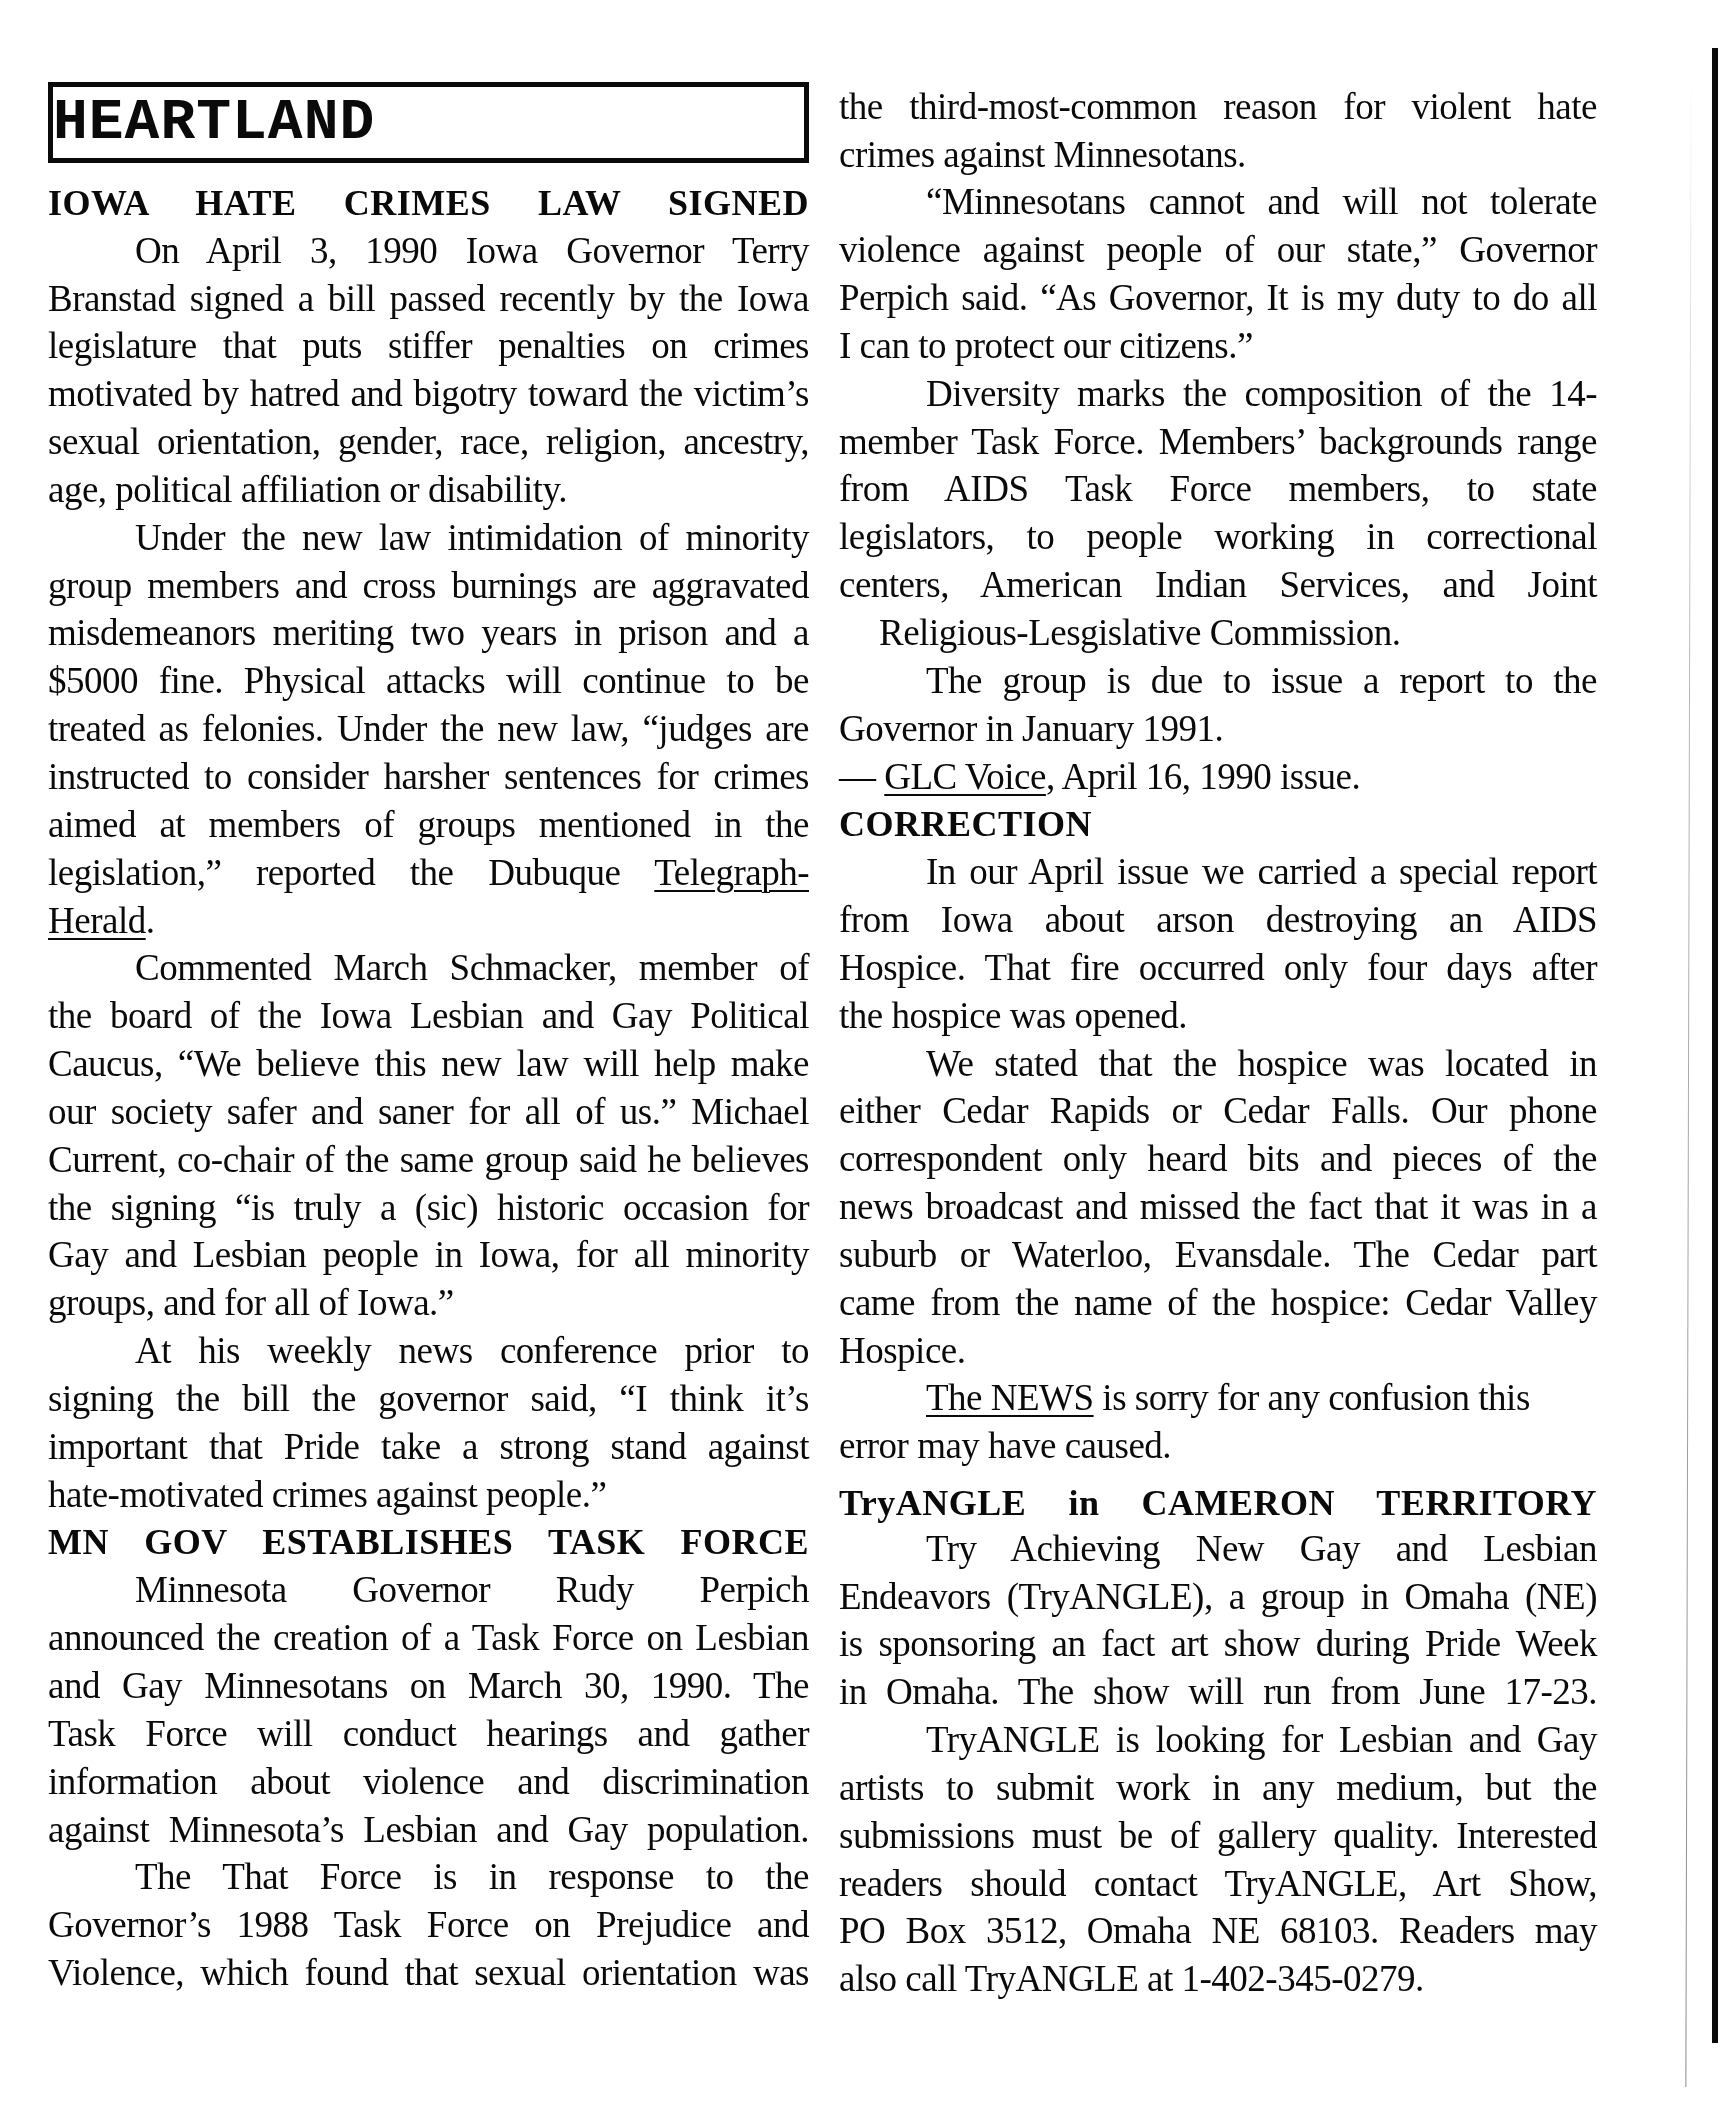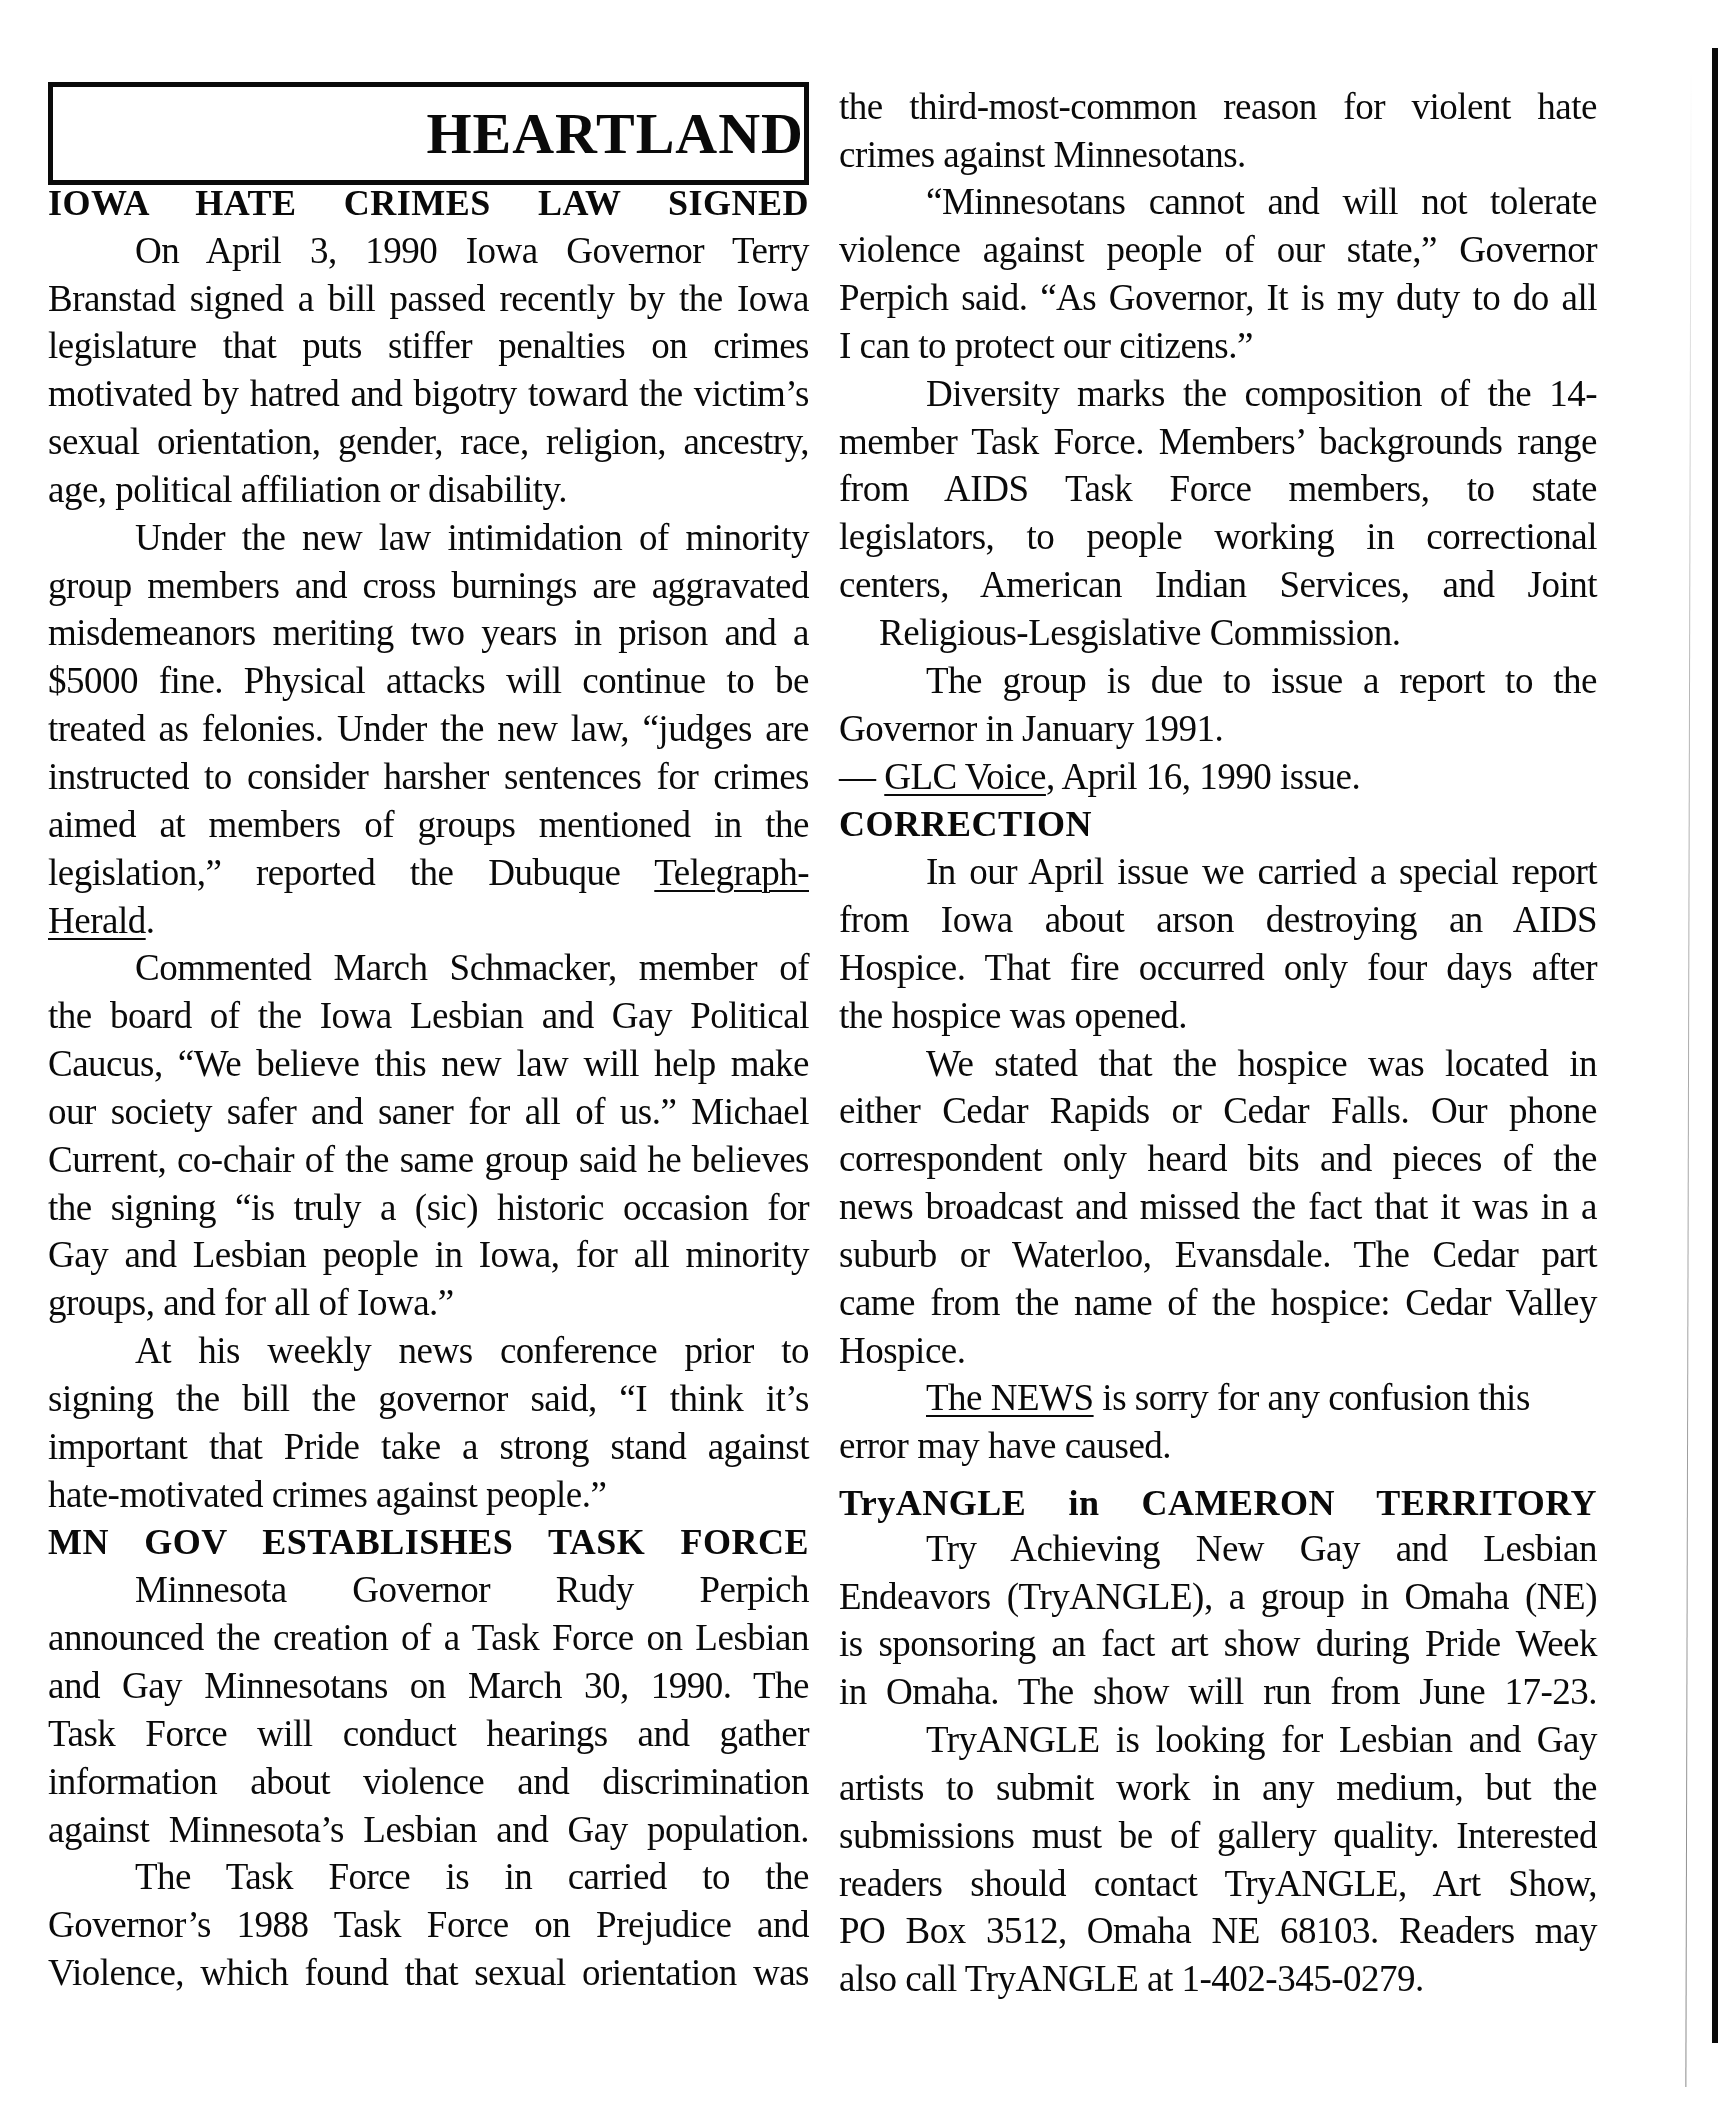--- a/index.html
+++ b/index.html
@@ -9,23 +9,23 @@
   .col-left { left: 48px; width: 761px; }
   .col-right { left: 839px; width: 758px; }
   .line { position: absolute; left: 0; right: 0; height: 48px;
           font-size: 37px; line-height: 48px; white-space: nowrap;
           text-align: justify; text-align-last: justify; letter-spacing: -0.5px; }
   .line.last { text-align-last: left; }
   .line.indent { padding-left: 87px; box-sizing: border-box; }
   .head { font-weight: bold; font-size: 36px; letter-spacing: 0.5px; }
   .head.left-aligned { text-align-last: left; }
   .u { text-decoration: underline; text-decoration-thickness: 1.9px; text-underline-offset: 4.8px; }
-  .masthead-box { position: absolute; left: 48px; top: 82px; width: 761px; height: 103px;
+  .masthead-box { position: absolute; left: 48px; top: 82px; width: 761px; height: 81px;
                   box-sizing: border-box; border: 5.8px solid #0a0a0a;
-                  display: flex; align-items: center; justify-content: flex-end; }
+                  display: flex; align-items: center; justify-content: flex-start; font-family: Liberation Mono, monospace; }
   .masthead-title { font-weight: bold; font-size: 58px; letter-spacing: 1px; line-height: 1; }
   .edge-bar { position: absolute; left: 1712px; top: 48px; width: 5.8px; height: 1995px; background: #0a0a0a; }
   .edge-faint { position: absolute; left: 1688px; top: 67px; width: 1.4px; height: 2020px;
                 background: linear-gradient(#ffffff, #b8b8b8 30%, #8a8a8a 100%); transform: rotate(0.15deg); }
 </style>
 </head>
 <body>
 
 <div class="masthead-box">
   <span class="masthead-title">HEARTLAND</span>
@@ -60,21 +60,21 @@
     <div class="line" style="top: 1375px;"><span>signing the bill the governor said, “I think it’s</span></div>
     <div class="line" style="top: 1423px;"><span>important that Pride take a strong stand against</span></div>
     <div class="line last" style="top: 1471px;"><span>hate-motivated crimes against people.”</span></div>
     <div class="line head" style="top: 1518px;"><span>MN GOV ESTABLISHES TASK FORCE</span></div>
     <div class="line indent" style="top: 1566px;"><span>Minnesota Governor Rudy Perpich</span></div>
     <div class="line" style="top: 1614px;"><span>announced the creation of a Task Force on Lesbian</span></div>
     <div class="line" style="top: 1662px;"><span>and Gay Minnesotans on March 30, 1990. The</span></div>
     <div class="line" style="top: 1710px;"><span>Task Force will conduct hearings and gather</span></div>
     <div class="line" style="top: 1758px;"><span>information about violence and discrimination</span></div>
     <div class="line" style="top: 1806px;"><span>against Minnesota’s Lesbian and Gay population.</span></div>
-    <div class="line indent" style="top: 1853px;"><span>The Task Force is in carried to the</span></div>
+    <div class="line indent" style="top: 1853px;"><span>The That Force is in response to the</span></div>
     <div class="line" style="top: 1901px;"><span>Governor’s 1988 Task Force on Prejudice and</span></div>
     <div class="line" style="top: 1949px;"><span>Violence, which found that sexual orientation was</span></div>
   </div>
 <div class="col col-right" id="col-right">
     <div class="line" style="top: 83px;"><span>the third-most-common reason for violent hate</span></div>
     <div class="line last" style="top: 131px;"><span>crimes against Minnesotans.</span></div>
     <div class="line indent" style="top: 178px;"><span>“Minnesotans cannot and will not tolerate</span></div>
     <div class="line" style="top: 226px;"><span>violence against people of our state,” Governor</span></div>
     <div class="line" style="top: 274px;"><span>Perpich said. “As Governor, It is my duty to do all</span></div>
     <div class="line last" style="top: 322px;"><span>I can to protect our citizens.”</span></div>

